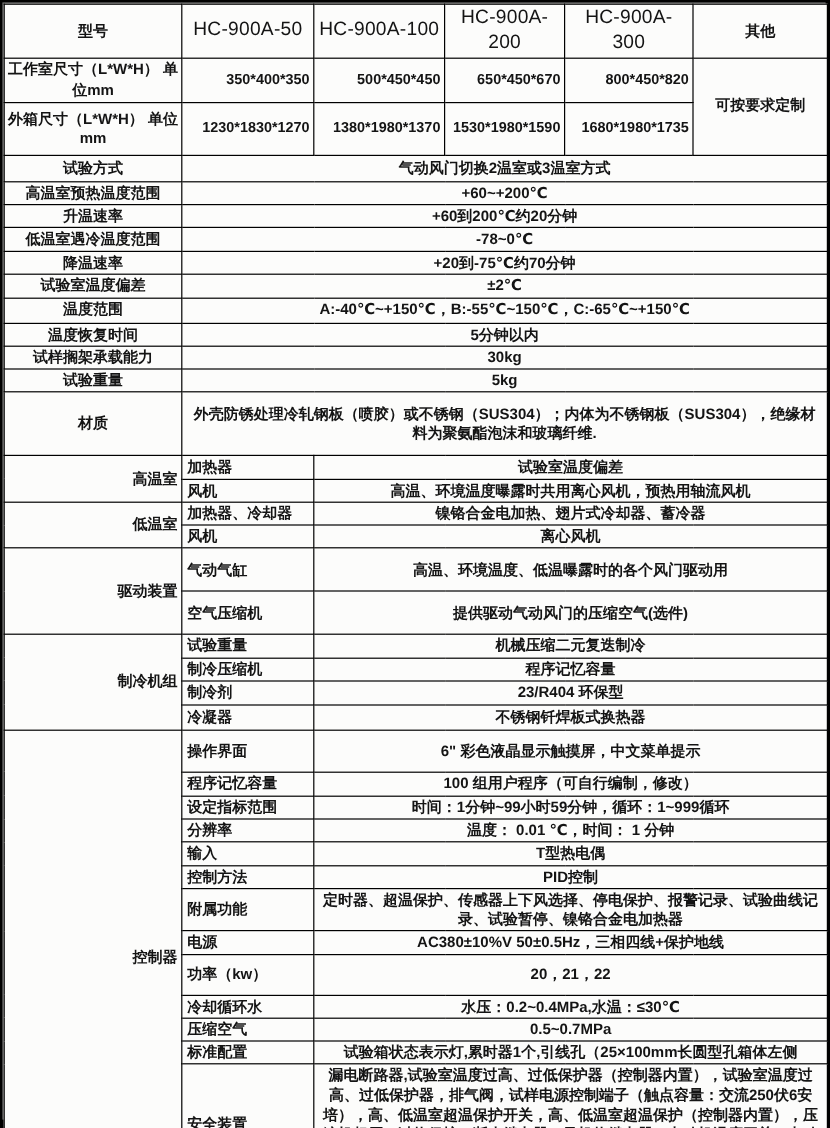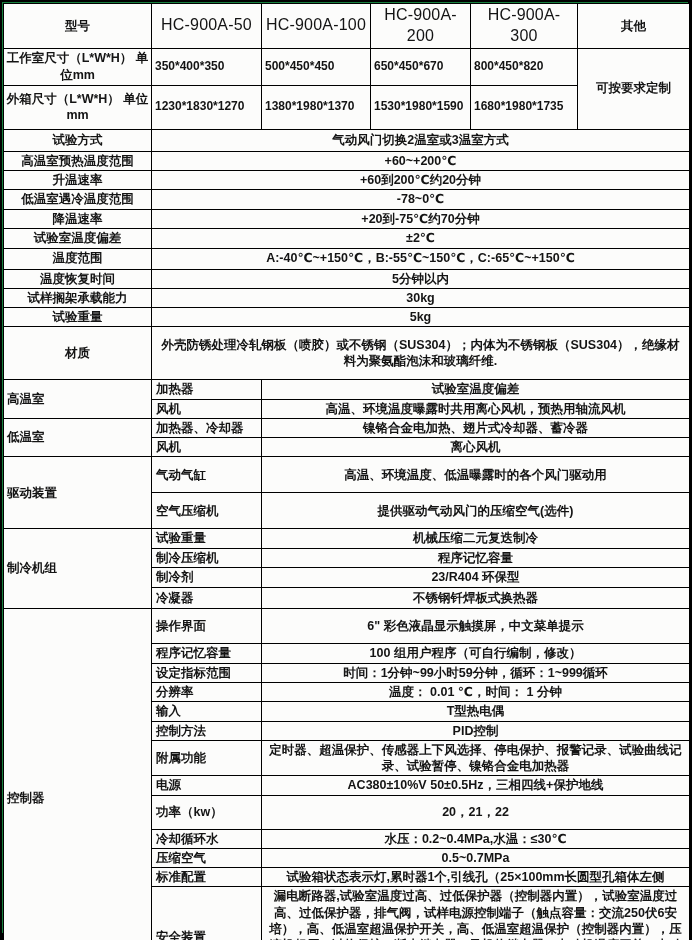--- a/index.html
+++ b/index.html
@@ -5,45 +5,45 @@
   html,body{margin:0;padding:0;}
   body{
     width:692px;height:940px;
     background:#000;
     font-family:"Liberation Sans","DejaVu Sans",sans-serif;
     overflow:hidden;
   }
   .frame{
     position:absolute;left:2px;top:2px;
     width:686px;height:931px;
-    background:#15803d;
+    background:#737373;
   }
   table.spec{
     border-collapse:collapse;
     table-layout:fixed;
     width:686px;
     margin:1px 0 0 1px;
     background:#fcfcfb;
   }
   td{
     border:1px solid #000;
     color:#141414;
     font-size:12.5px;
     font-weight:bold;
     line-height:1.3;
     padding:1px 3px;
     overflow:hidden;
     vertical-align:middle;
   }
   td.lbl{text-align:center;padding:1px 2px;}
   td.mdl{text-align:center;font-weight:normal;font-size:16px;letter-spacing:0.2px;}
-  td.valc{text-align:left;font-size:12px;}
+  td.valc{text-align:right;font-size:12px;}
   td.val{text-align:center;padding:1px 4px;}
   td.sub{text-align:left;padding:1px 4px;}
-  td.glbl{text-align:left;}
+  td.glbl{text-align:right;}
 </style>
 </head>
 <body>
 
 <div class="frame">
 <table class="spec">
   <colgroup>
     <col style="width:148px">
         <col style="width:110px">
         <col style="width:109px">

